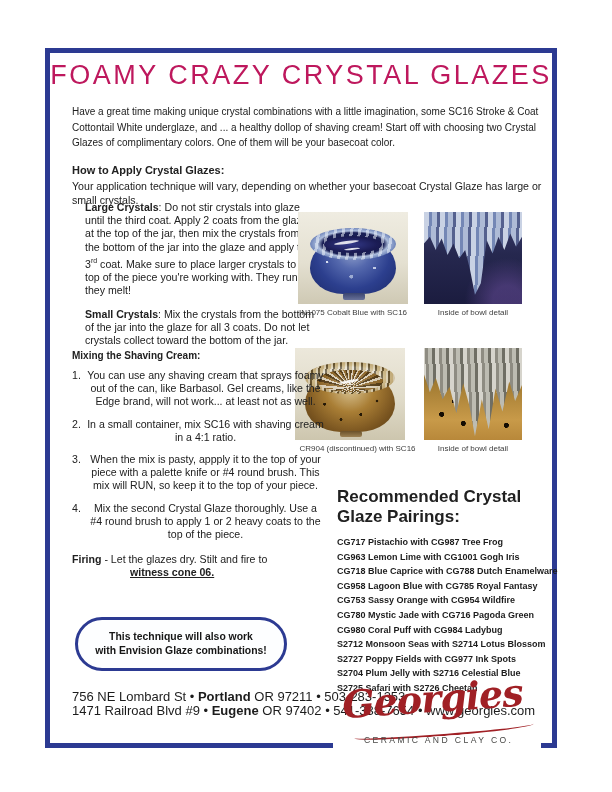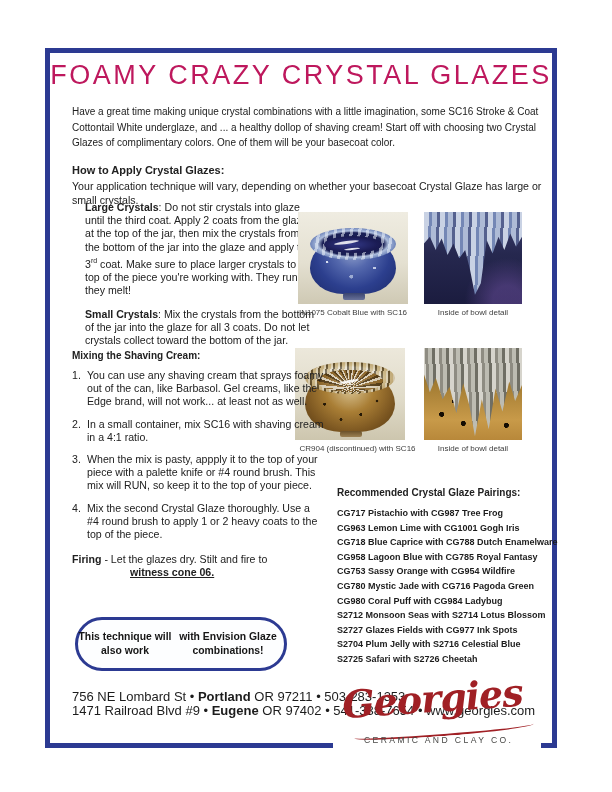--- a/index.html
+++ b/index.html
@@ -94,34 +94,34 @@
       radial-gradient(circle 2px at 30% 58%, #1d1206 80%, transparent 90%),
       linear-gradient(180deg,#6e5524 0%,#a37c33 40%,#c89a49 78%,#b8883a 100%); }
   .p4 .drips { position:absolute; left:0; top:0; width:100%; height:96%;
     background:repeating-linear-gradient(88deg, #d6d4cc 0 4px, #8e8c82 4px 7px, #bdbcb2 7px 11px, #6f6e64 11px 14px);
     clip-path:polygon(0 0,100% 0,100% 42%,93% 60%,87% 38%,80% 72%,73% 46%,66% 92%,59% 58%,52% 100%,46% 64%,40% 40%,33% 74%,26% 44%,19% 58%,12% 34%,6% 50%,0 30%); }
 
   .mixing { position:absolute; left:72px; top:350px; width:252px; z-index:3; }
   .mixing-head { font-size:10px; font-weight:700; margin:0 0 8px 0; }
   .step { display:flex; margin:0 0 9px 0; font-size:10.6px; line-height:13.2px; }
   .step-num { width:15px; flex:0 0 15px; }
-  .step-text { flex:1; }
+  .step-text { flex:1;text-align:center; }
   .firing { margin-top:12px; font-size:10.6px; line-height:13.2px; }
   .firing .line2 { padding-left:58px; font-weight:700;text-decoration:underline; }
   .firing b { font-weight:700; }
 
   .pairings { position:absolute; left:337px; top:487px; width:222px; z-index:3; }
-  .pairings-head { font-size:10px; font-weight:700; margin:0 0 10px 0; }
+  .pairings-head { font-size:17px; font-weight:700; margin:0 0 10px 0; }
   .pairing-item { font-size:9px; font-weight:700; color:#1c1c1c; margin:0 0 4.6px 0; white-space:nowrap; }
 
   .callout {
     position:absolute; left:75px; top:617px; width:206px; height:48px; z-index:3;
     border:3px solid #2c3a92; border-radius:27px; background:#fdfeff;
-    display:flex; flex-direction:row; align-items:center; justify-content:center;
-    font-size:10.4px; font-weight:700; line-height:14px; text-align:center; color:#161616;
+    display:flex; flex-direction:column; align-items:center; justify-content:center;
+    font-size:10.4px; font-weight:700; line-height:14px; text-align:right; color:#161616;
   }
 
   .footer-addr { position:absolute; left:72px; top:690px; z-index:3; font-size:13px; line-height:14px; color:#1c1c1c; }
   .footer-addr b { font-weight:700; }
 
   .logo { position:absolute; left:340px; top:686px; width:216px; height:64px; z-index:4; }
   .logo-script {
     position:absolute; left:2px; top:-6px; font-family:"DejaVu Serif", serif;
     font-style:italic; font-weight:700; font-size:38px; color:#a02025;
     letter-spacing:-1px; transform:rotate(-4deg); line-height:1;
@@ -219,21 +219,21 @@
   <div class="pairings">
     <p class="pairings-head">Recommended Crystal Glaze Pairings:</p>
     <div class="pairing-item">CG717 Pistachio with CG987 Tree Frog</div>
     <div class="pairing-item">CG963 Lemon Lime with CG1001 Gogh Iris</div>
     <div class="pairing-item">CG718 Blue Caprice with CG788 Dutch Enamelware</div>
     <div class="pairing-item">CG958 Lagoon Blue with CG785 Royal Fantasy</div>
     <div class="pairing-item">CG753 Sassy Orange with CG954 Wildfire</div>
     <div class="pairing-item">CG780 Mystic Jade with CG716 Pagoda Green</div>
     <div class="pairing-item">CG980 Coral Puff with CG984 Ladybug</div>
     <div class="pairing-item">S2712 Monsoon Seas with S2714 Lotus Blossom</div>
-    <div class="pairing-item">S2727 Glazes Fields with CG977 Ink Spots</div>
+    <div class="pairing-item">S2727 Poppy Fields with CG977 Ink Spots</div>
     <div class="pairing-item">S2704 Plum Jelly with S2716 Celestial Blue</div>
     <div class="pairing-item">S2725 Safari with S2726 Cheetah</div>
   </div>
 
   <div class="callout">
     <span>This technique will also work</span>
     <span>with Envision Glaze combinations!</span>
   </div>
 
   <div class="footer-addr">

